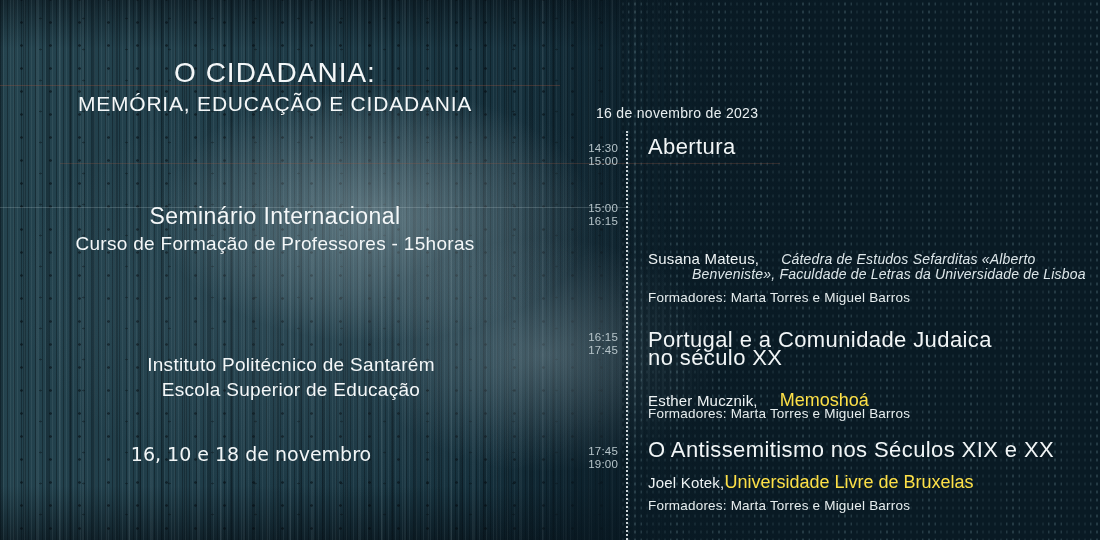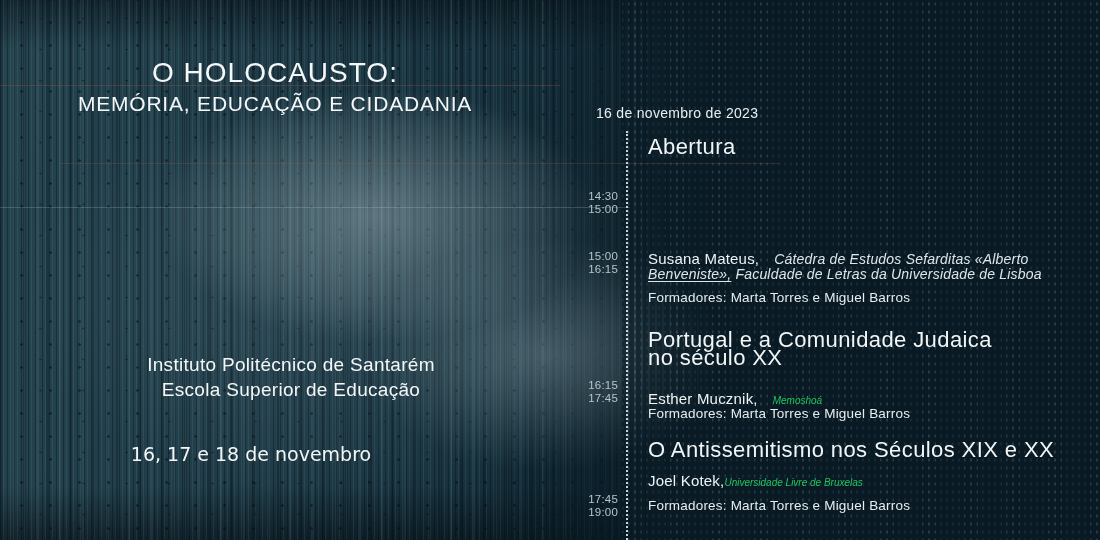--- a/index.html
+++ b/index.html
@@ -82,30 +82,30 @@
   .agenda-date{
     position:absolute;left:596px;top:105px;
     font-size:14px;letter-spacing:.3px;color:#e9eff1;
   }
   .dotted-line{
     position:absolute;left:626px;top:131px;height:409px;width:0;
     border-left:2px dotted rgba(235,242,244,.85);
   }
   .times{
     position:absolute;left:572px;width:46px;text-align:right;
-    font-size:11.5px;line-height:13px;color:#b7c5ca;letter-spacing:.2px;margin-top:48px;
+    font-size:11.5px;line-height:13px;color:#b7c5ca;letter-spacing:.2px;
   }
   .s-content{position:absolute;left:648px;width:446px;color:#f1f5f6;}
   .s-title{font-size:22px;line-height:18px;letter-spacing:.4px;}
   .s-title span{display:block;}
   .speaker-line{font-size:15px;letter-spacing:.2px;color:#eef3f4;}
-  .affil{font-style:italic;font-size:10px;color:#22c55e;}
+  .affil{font-size:18px;color:#fde047;}
   .affil-block{font-style:italic;font-size:14px;line-height:15px;color:#dde6e9;letter-spacing:.2px;}
-  .affil-underline{text-decoration:underline;text-underline-offset:2px;}
-  .gap-md{margin-left:15px;}
+  .affil-underline{text-underline-offset:2px;margin-left:44px;}
+  .gap-md{margin-left:22px;}
   .formadores{font-size:13.5px;letter-spacing:.2px;color:#e6edee;}
 
   .t-s1{top:142px;} .c-s1{top:138px;}
   .t-s2{top:202px;} .c-s2-title{top:197px;} .c-s2-speaker{top:251px;} .c-s2-form{top:290px;}
   .t-s3{top:331px;} .c-s3-title{top:331px;} .c-s3-speaker{top:390px;} .c-s3-form{top:406px;}
   .t-s4{top:445px;} .c-s4-title{top:441px;} .c-s4-speaker{top:472px;} .c-s4-form{top:498px;}
 </style>
 </head>
 <body>
 
@@ -116,31 +116,35 @@
   <div class="bg bg-specks"></div>
   <div class="bg bg-darkfade"></div>
   <div class="bg bg-glow"></div>
   <div class="bg bg-rain"></div>
   <div class="bg bg-rain-stripes"></div>
   <div class="hline hline-red1"></div>
   <div class="hline hline-red2"></div>
   <div class="hline hline-light"></div>
 
   <div class="left-block title-block">
-    <div class="title-main">O HOLOCAUSTO:</div>
+    <div class="title-main">O CIDADANIA:</div>
     <div class="title-sub">MEMÓRIA, EDUCAÇÃO E CIDADANIA</div>
   </div>
 
+  <div class="left-block seminar-block">
+    <div class="seminar-title">Seminário Internacional</div>
+    <div class="seminar-sub">Curso de Formação de Professores - 15horas</div>
+  </div>
 
   <div class="left-block institute-block">
     <div class="institute-line">Instituto Politécnico de Santarém</div>
     <div class="institute-line">Escola Superior de Educação</div>
   </div>
 
-  <div class="left-block dates-block">16, 17 e 18 de novembro</div>
+  <div class="left-block dates-block">16, 10 e 18 de novembro</div>
 
   <div class="agenda-date">16 de novembro de 2023</div>
   <div class="dotted-line"></div>
 
   <div class="times t-s1">
     <div>14:30</div>
     <div>15:00</div>
   </div>
   <div class="s-content c-s1">
     <div class="s-title">

